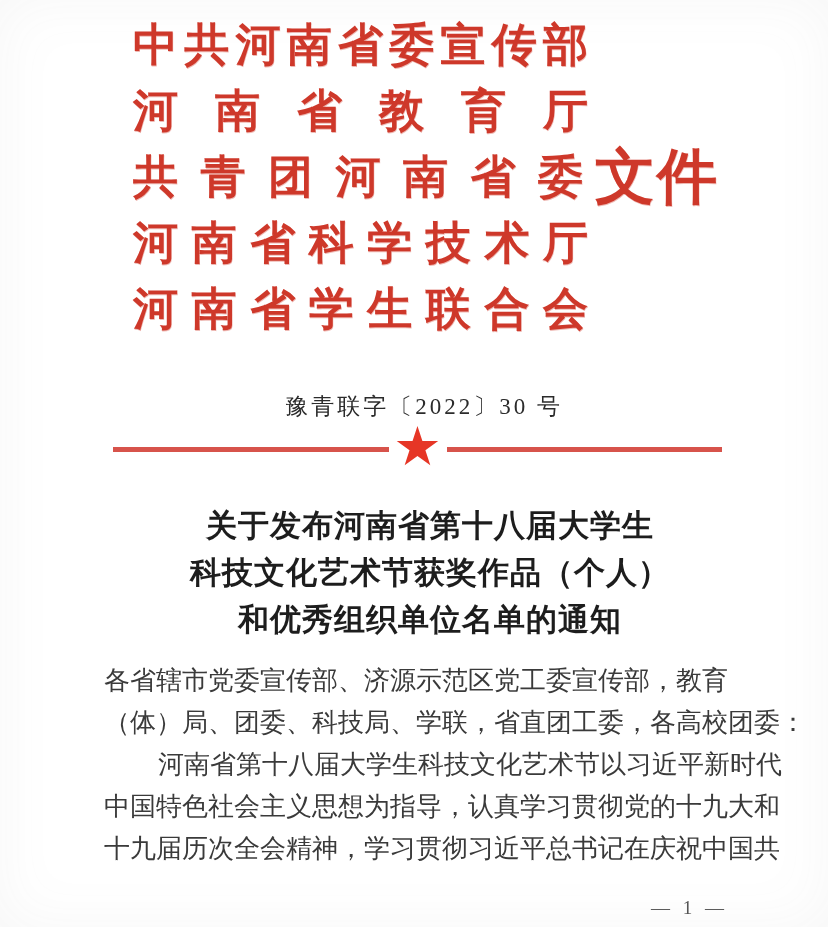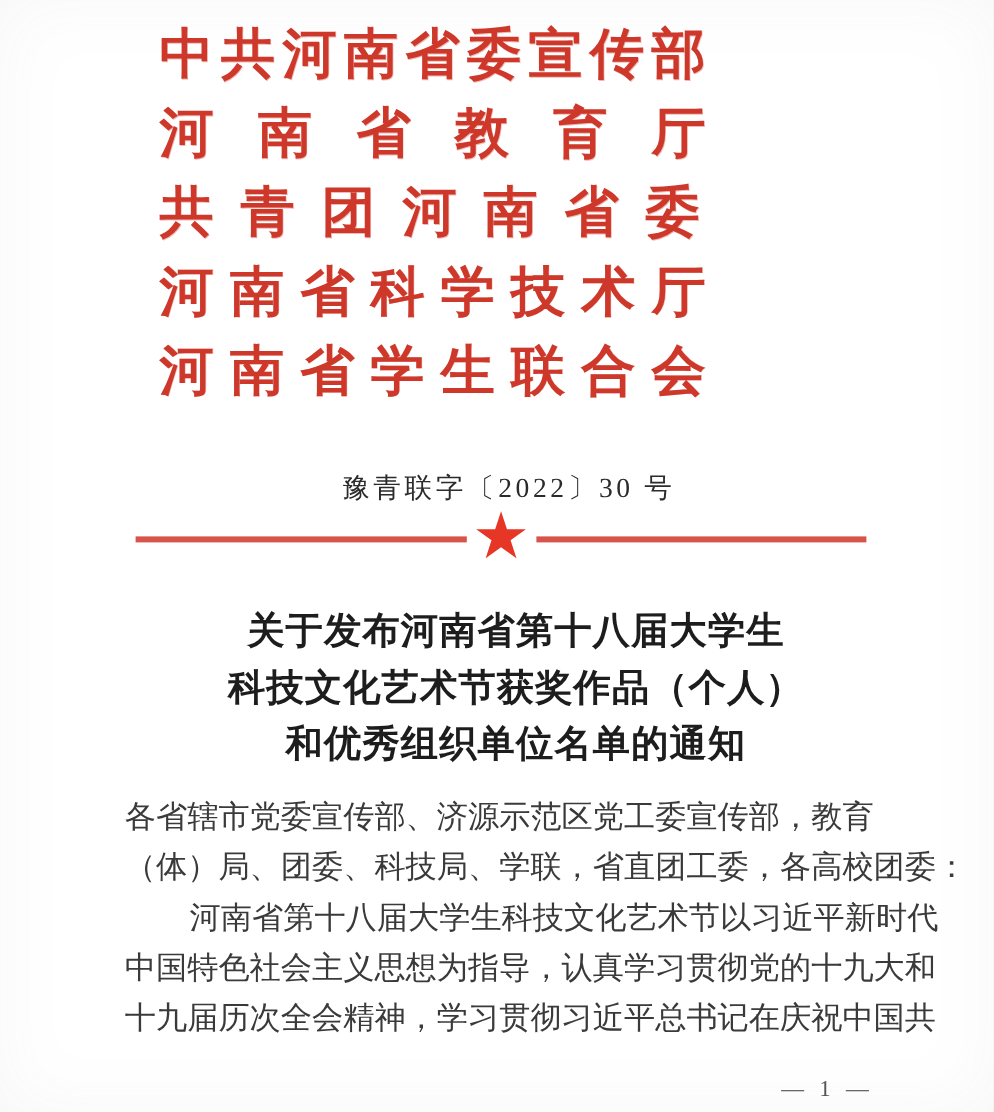--- a/index.html
+++ b/index.html
@@ -165,20 +165,21 @@
     <div class="agency-row">
       <div class="agency-line" style="width:450px" data-justify="">
           <span>共</span>
           <span>青</span>
           <span>团</span>
           <span>河</span>
           <span>南</span>
           <span>省</span>
           <span>委</span>
         </div>
+      <div class="file-label">文件</div>
     </div>
     <div class="agency-line" data-justify="">
         <span>河</span>
         <span>南</span>
         <span>省</span>
         <span>科</span>
         <span>学</span>
         <span>技</span>
         <span>术</span>
         <span>厅</span>

